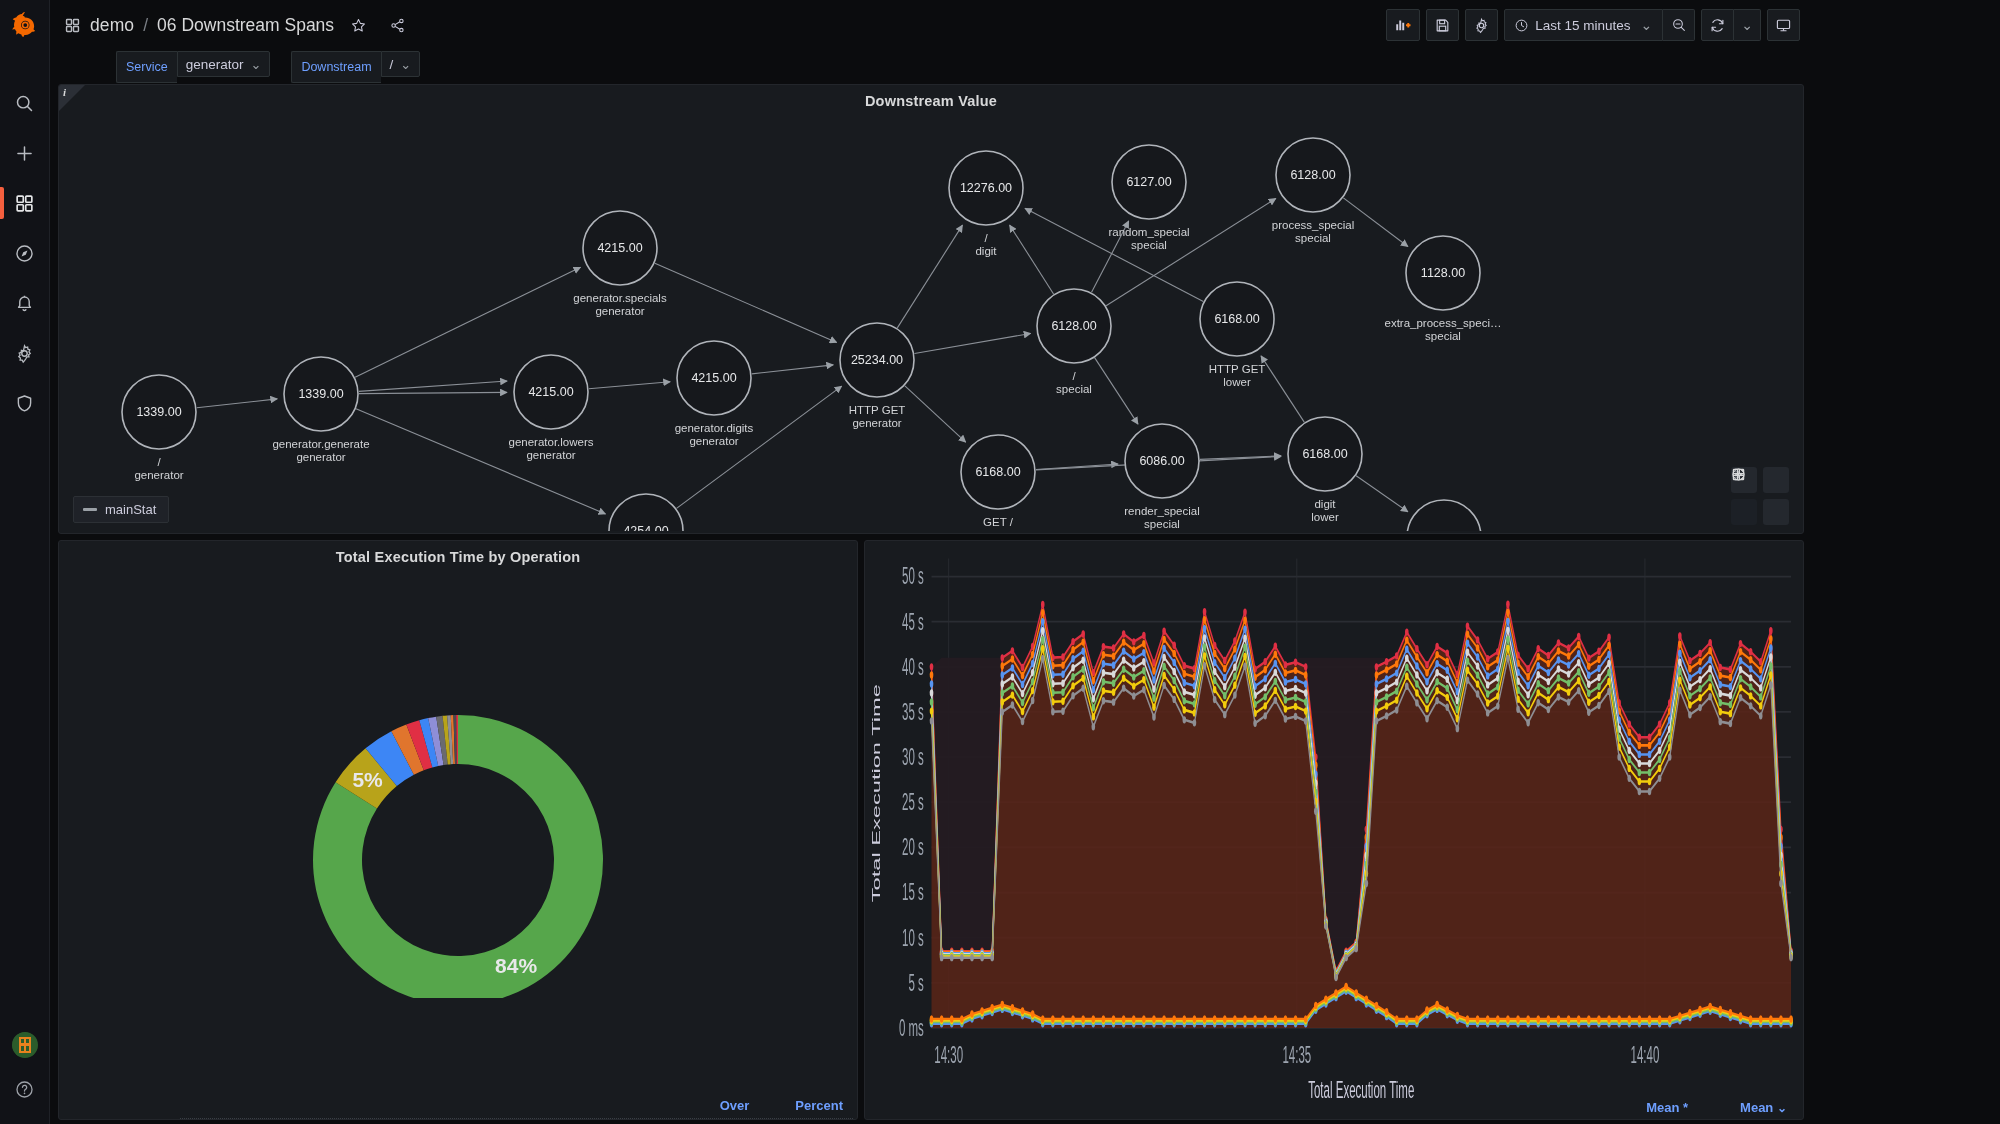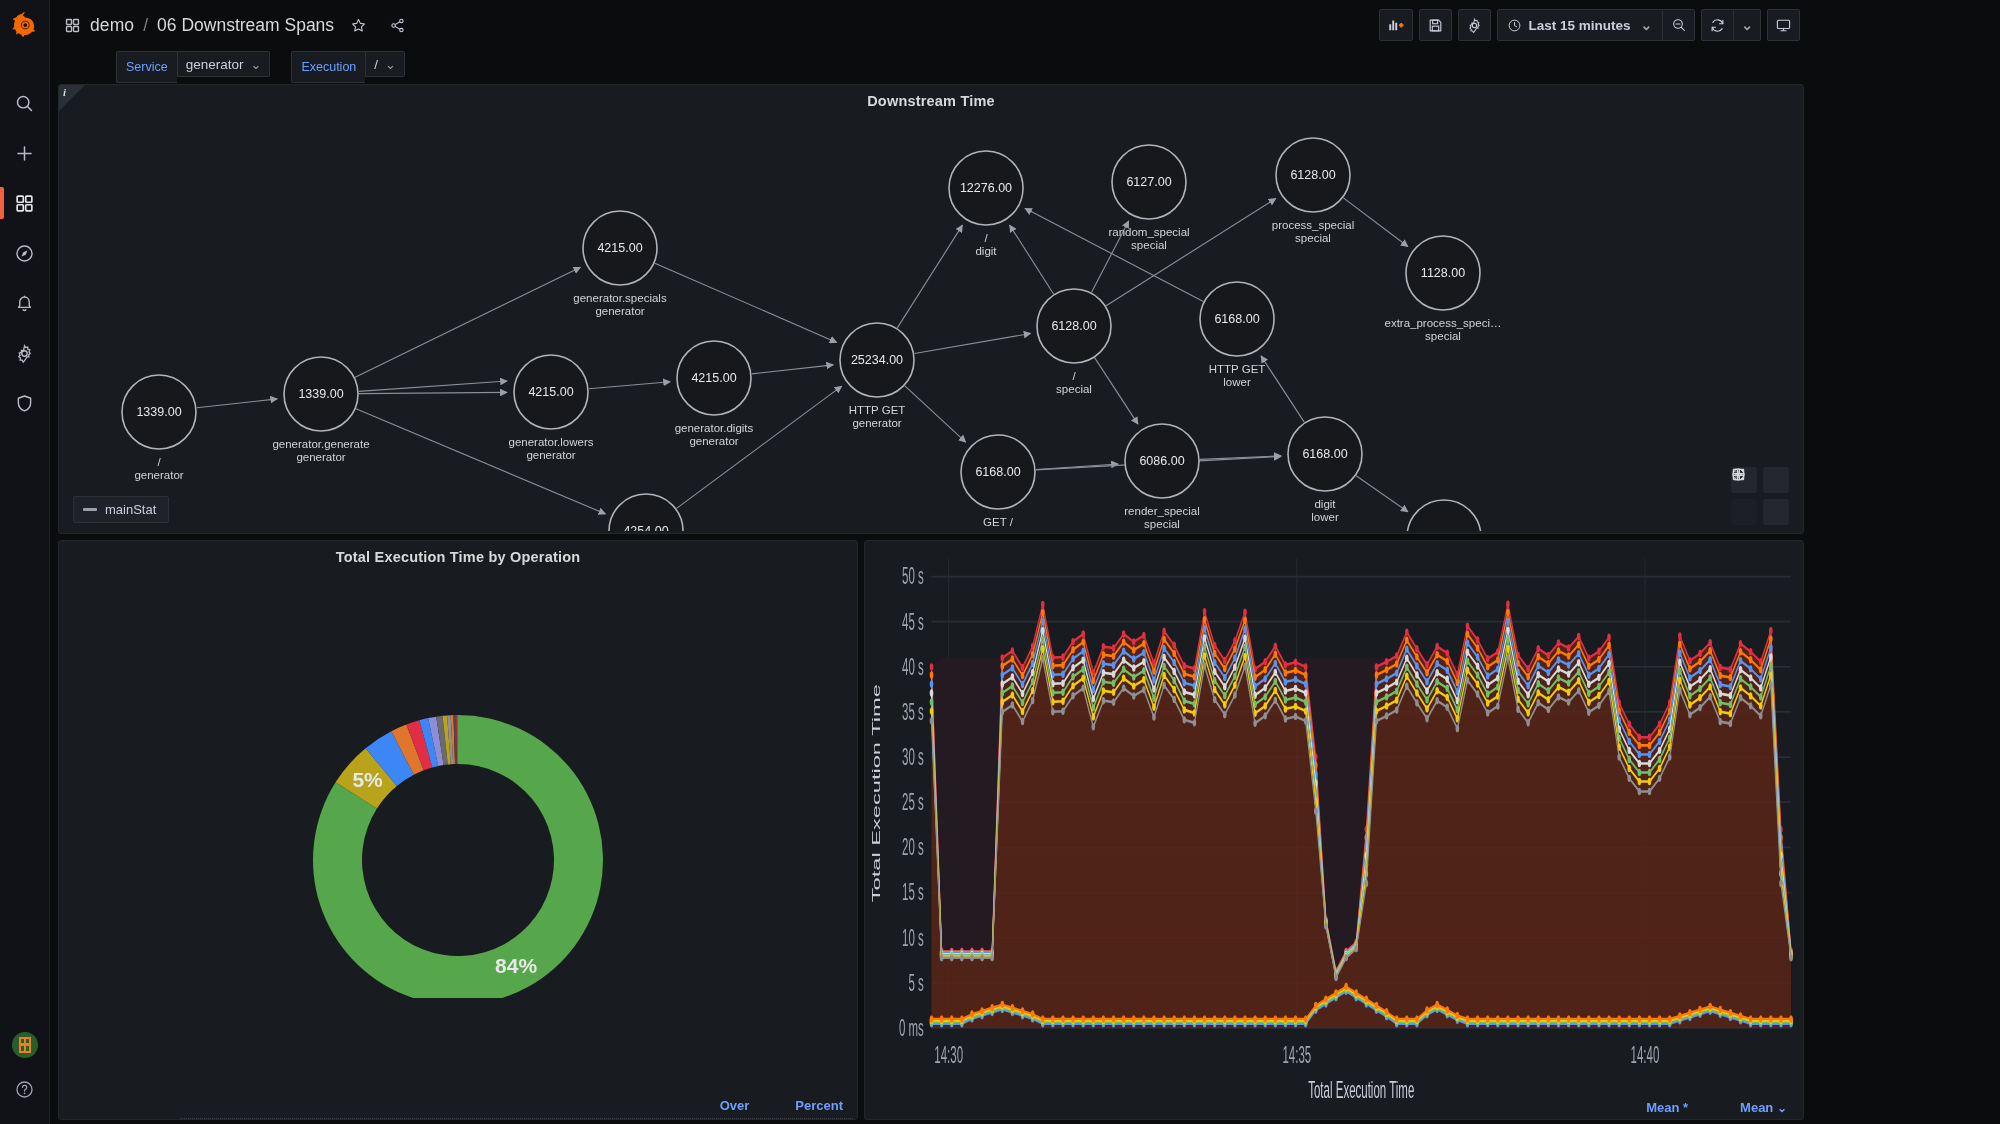--- a/index.html
+++ b/index.html
@@ -54,21 +54,21 @@
   .icon-btn {
     width:30px;height:30px;border-radius:3px;
     display:flex;align-items:center;justify-content:center;
     cursor:pointer; color:#b9bcc2;
   }
   .topbar-right { margin-left:auto; display:flex; align-items:center; gap:6px; }
   .tb-btn {
     height:32px; min-width:32px; padding:0 7px;
     background:#181b1f; border:1px solid #2c3235; border-radius:2px;
     display:flex; align-items:center; justify-content:center; gap:6px;
-    cursor:pointer; color:#ccccdc;font-weight:bold;
+    cursor:pointer; color:#ccccdc;
   }
   .tb-group { display:flex; }
   .tb-group .tb-btn { border-radius:0; border-left-width:0; }
   .tb-group .tb-btn:first-child { border-radius:2px 0 0 2px; border-left-width:1px; }
   .tb-group .tb-btn:last-child { border-radius:0 2px 2px 0; }
   .time-label { font-size:13.5px; color:#ccccdc; white-space:nowrap; }
 
   
   .varbar { height:34px; display:flex; align-items:center; gap:9px; padding:0 0 0 66px; flex:0 0 34px;}
   .var-group { display:flex; align-items:stretch; }
@@ -319,34 +319,34 @@
 
     <div class="varbar">
       <div class="var-group">
         <div class="var-label">Service</div>
         <div class="var-value">
           <span>generator</span>
           <span style="color:#9aa0a6;font-size:13px">⌄</span>
         </div>
       </div>
       <div class="var-group sep">
-        <div class="var-label">Execution</div>
+        <div class="var-label">Downstream</div>
         <div class="var-value">
           <span>/</span>
           <span style="color:#9aa0a6;font-size:13px">⌄</span>
         </div>
       </div>
     </div>
 
     <div class="panels">
 
       <div class="panel nodegraph">
         <div class="corner-info"></div>
         <div class="corner-info-i">i</div>
-        <div class="panel-title">Downstream Time</div>
+        <div class="panel-title">Downstream Value</div>
 
         <div class="ng-canvas">
           <svg id="ng-svg" width="1930" height="420" viewBox="0 0 1930 420">
             <defs>
               <marker id="arrow" viewBox="0 0 10 10" refX="9" refY="5" markerWidth="7" markerHeight="7" orient="auto-start-reverse">
                 <path d="M 0 0 L 10 5 L 0 10 z" fill="#9aa0a6"></path>
               </marker>
             </defs>
             <g id="ng-edges" stroke="#8b9097" stroke-width="1.1" fill="none">
                 <line x1="137.7675819175975" y1="296.80360200915584" x2="218.26911567436076" y2="287.85898714729325" marker-end="url(#arrow)"></line>

